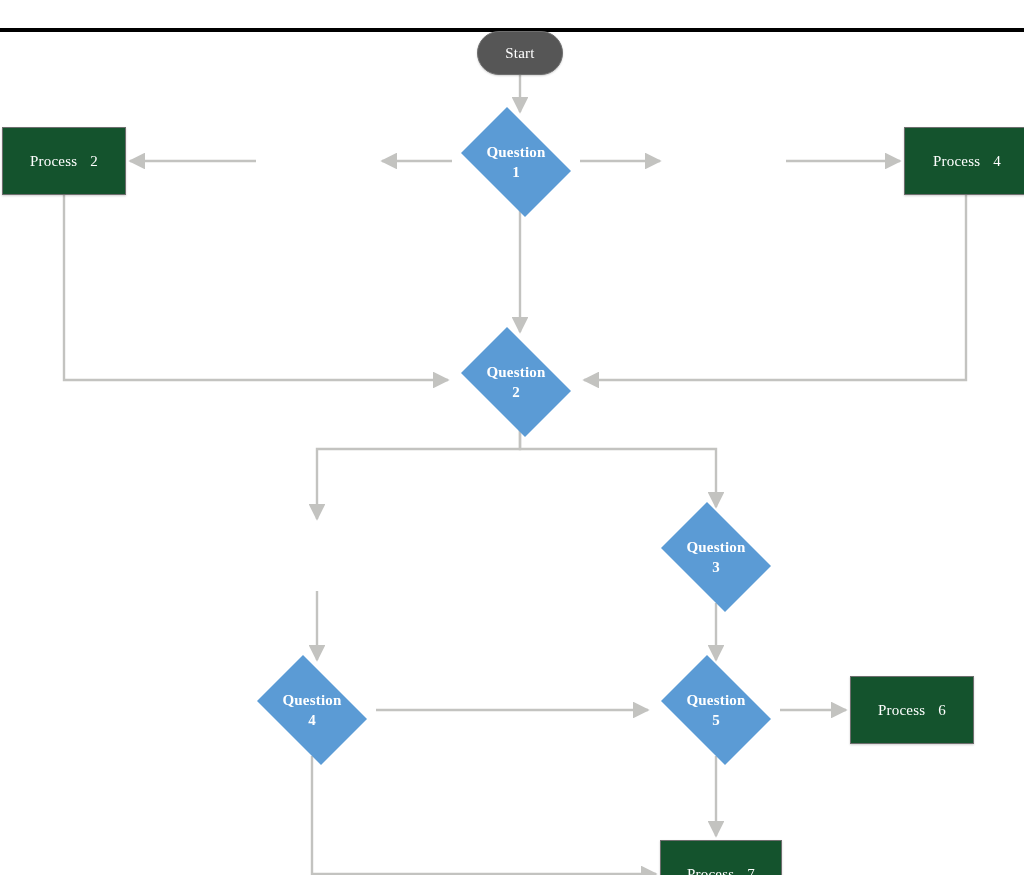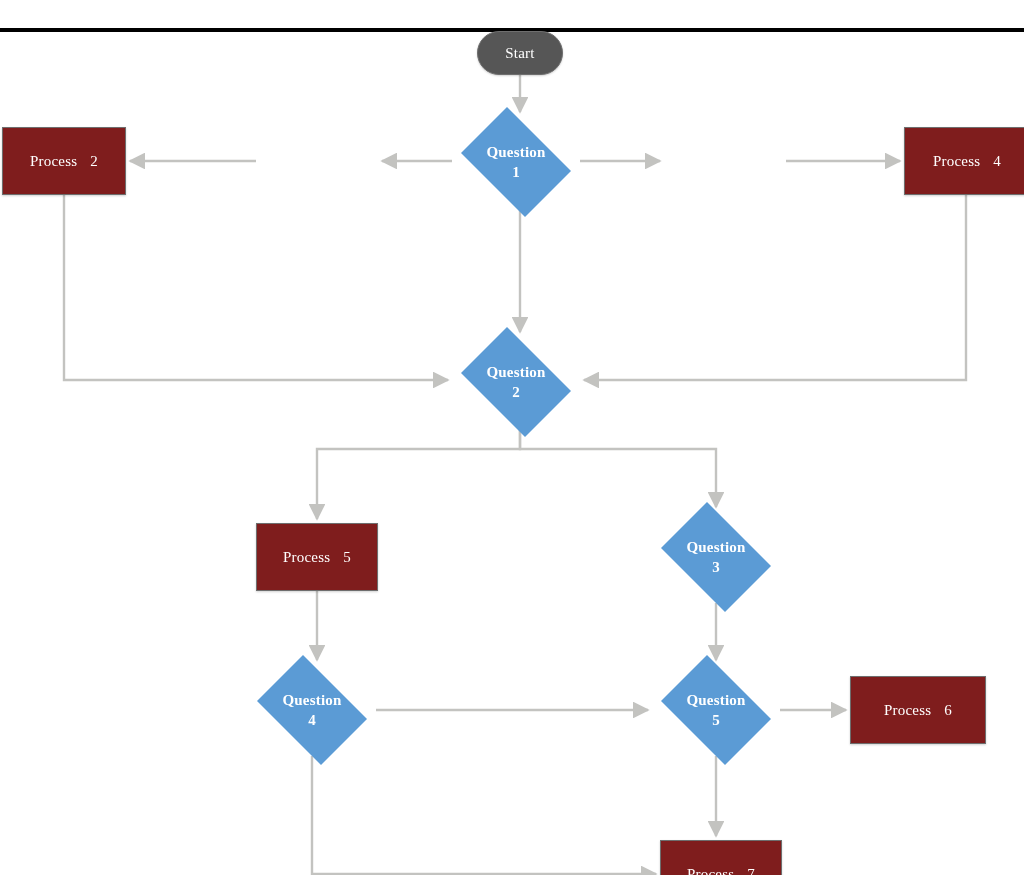--- a/index.html
+++ b/index.html
@@ -39,21 +39,21 @@
     align-items: center;
     justify-content: center;
     text-align: center;
     color: #ffffff;
     font-size: 15px;
     line-height: 1.35;
     letter-spacing: 0.2px;
     z-index: 3;
   }
   .node-process {
-    background: #7f1d1d;
+    background: #14532d;
     border: 1px solid #6e6e6e;
     box-shadow: 0 1px 2px rgba(0,0,0,0.18);
   }
   .node-terminal {
     background: #565656;
     border: 1px solid #6e6e6e;
     border-radius: 22px;
     box-shadow: 0 1px 2px rgba(0,0,0,0.18);
   }
   .node-decision {
@@ -160,52 +160,46 @@
   </div>
 
   <div class="node node-decision" style="left:452px; top:308px; width:128px; height:92px;">
     <span class="dia"></span>
     <span class="lbl">
       <span class="nm">Question</span>
       <span class="num">2</span>
     </span>
   </div>
 
-  <div class="node node-process" style="left:256px; top:495px; width:122px; height:68px;">
-    <span class="lbl proc-lbl">
-      <span class="nm">Process</span>
+
+  <div class="node node-decision" style="left:652px; top:483px; width:128px; height:92px;">
+    <span class="dia"></span>
+    <span class="lbl">
+      <span class="nm">Question</span>
+      <span class="num">3</span>
+    </span>
+  </div>
+
+  <div class="node node-decision" style="left:248px; top:636px; width:128px; height:92px;">
+    <span class="dia"></span>
+    <span class="lbl">
+      <span class="nm">Question</span>
+      <span class="num">4</span>
+    </span>
+  </div>
+
+  <div class="node node-decision" style="left:652px; top:636px; width:128px; height:92px;">
+    <span class="dia"></span>
+    <span class="lbl">
+      <span class="nm">Question</span>
       <span class="num">5</span>
     </span>
   </div>
 
-  <div class="node node-decision" style="left:652px; top:483px; width:128px; height:92px;">
-    <span class="dia"></span>
-    <span class="lbl">
-      <span class="nm">Question</span>
-      <span class="num">3</span>
-    </span>
-  </div>
-
-  <div class="node node-decision" style="left:248px; top:636px; width:128px; height:92px;">
-    <span class="dia"></span>
-    <span class="lbl">
-      <span class="nm">Question</span>
-      <span class="num">4</span>
-    </span>
-  </div>
-
-  <div class="node node-decision" style="left:652px; top:636px; width:128px; height:92px;">
-    <span class="dia"></span>
-    <span class="lbl">
-      <span class="nm">Question</span>
-      <span class="num">5</span>
-    </span>
-  </div>
-
-  <div class="node node-process" style="left:850px; top:648px; width:136px; height:68px;">
+  <div class="node node-process" style="left:850px; top:648px; width:124px; height:68px;">
     <span class="lbl proc-lbl">
       <span class="nm">Process</span>
       <span class="num">6</span>
     </span>
   </div>
 
   <div class="node node-process" style="left:660px; top:812px; width:122px; height:68px;">
     <span class="lbl proc-lbl">
       <span class="nm">Process</span>
       <span class="num">7</span>

